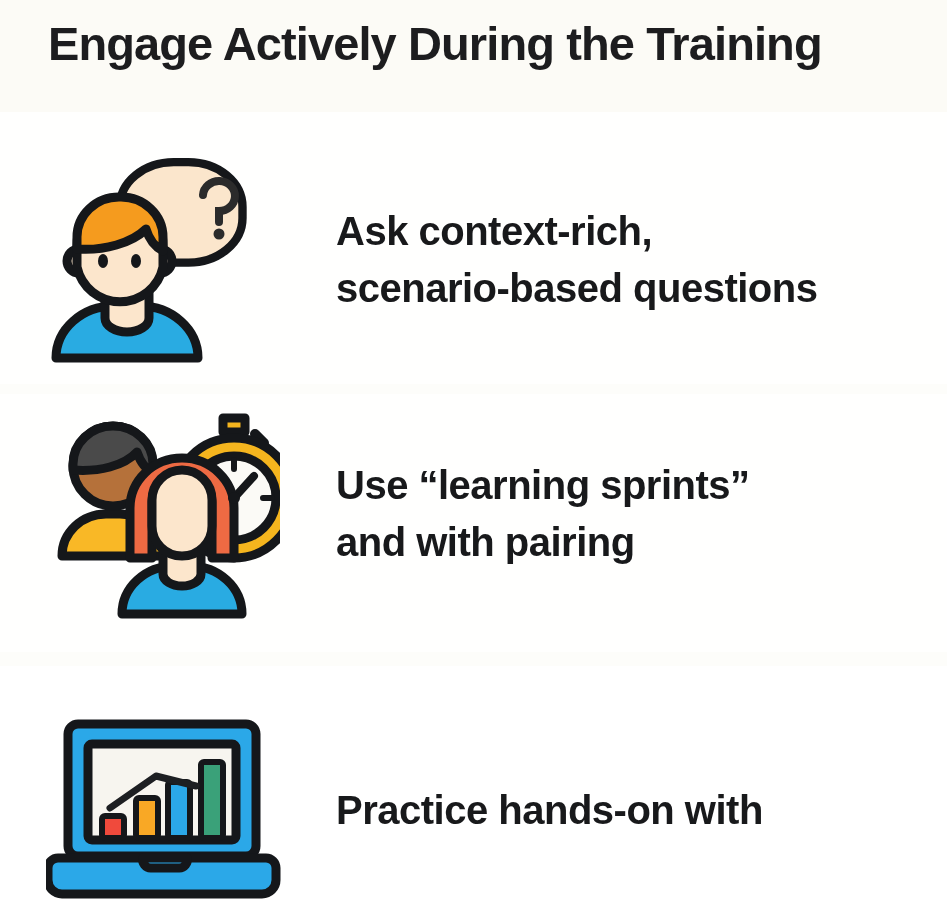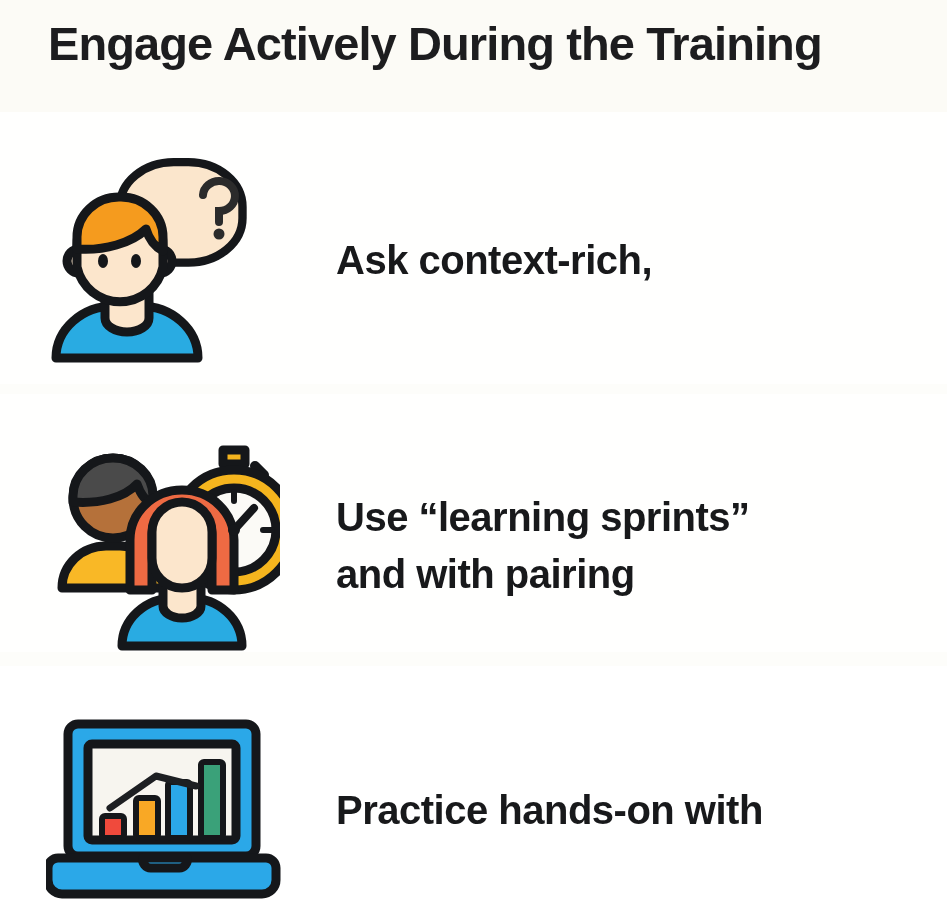--- a/index.html
+++ b/index.html
@@ -49,21 +49,21 @@
   }
 
   .row {
     position: absolute;
     left: 0;
     width: 947px;
     display: flex;
     align-items: center;
   }
   .row-1 { top: 150px; height: 220px; }
-  .row-2 { top: 436px; height: 220px; }
+  .row-2 { top: 404px; height: 220px; }
   .row-3 { top: 708px; height: 205px; }
 
   .icon-cell {
     width: 330px;
     height: 100%;
     display: flex;
     align-items: center;
     justify-content: center;
     flex: 0 0 330px;
   }
@@ -121,20 +121,21 @@
 
         <g fill="none" stroke="#2b2b2b" stroke-width="8" stroke-linecap="round">
           <path d="M153 42 a16 15 0 1 1 16 16 v11"></path>
         </g>
         <circle cx="169" cy="81" r="5.5" fill="#2b2b2b"></circle>
       </svg>
     </div>
     <div class="text-cell">
       <div class="item-text">
         <span class="ln">Ask context-rich,</span>
+        <span class="ln">scenario-based questions</span>
       </div>
     </div>
   </div>
 
   <div class="row row-2">
     <div class="icon-cell">
       <svg width="230" height="212" viewBox="0 0 230 212" aria-hidden="true">
         <g fill="none" stroke="#15171a" stroke-width="9" stroke-linejoin="round" stroke-linecap="round">
 
           <path d="M12 148 a44 42 0 0 1 44 -42 h14 a44 42 0 0 1 44 42 z" fill="#f9b826"></path>

